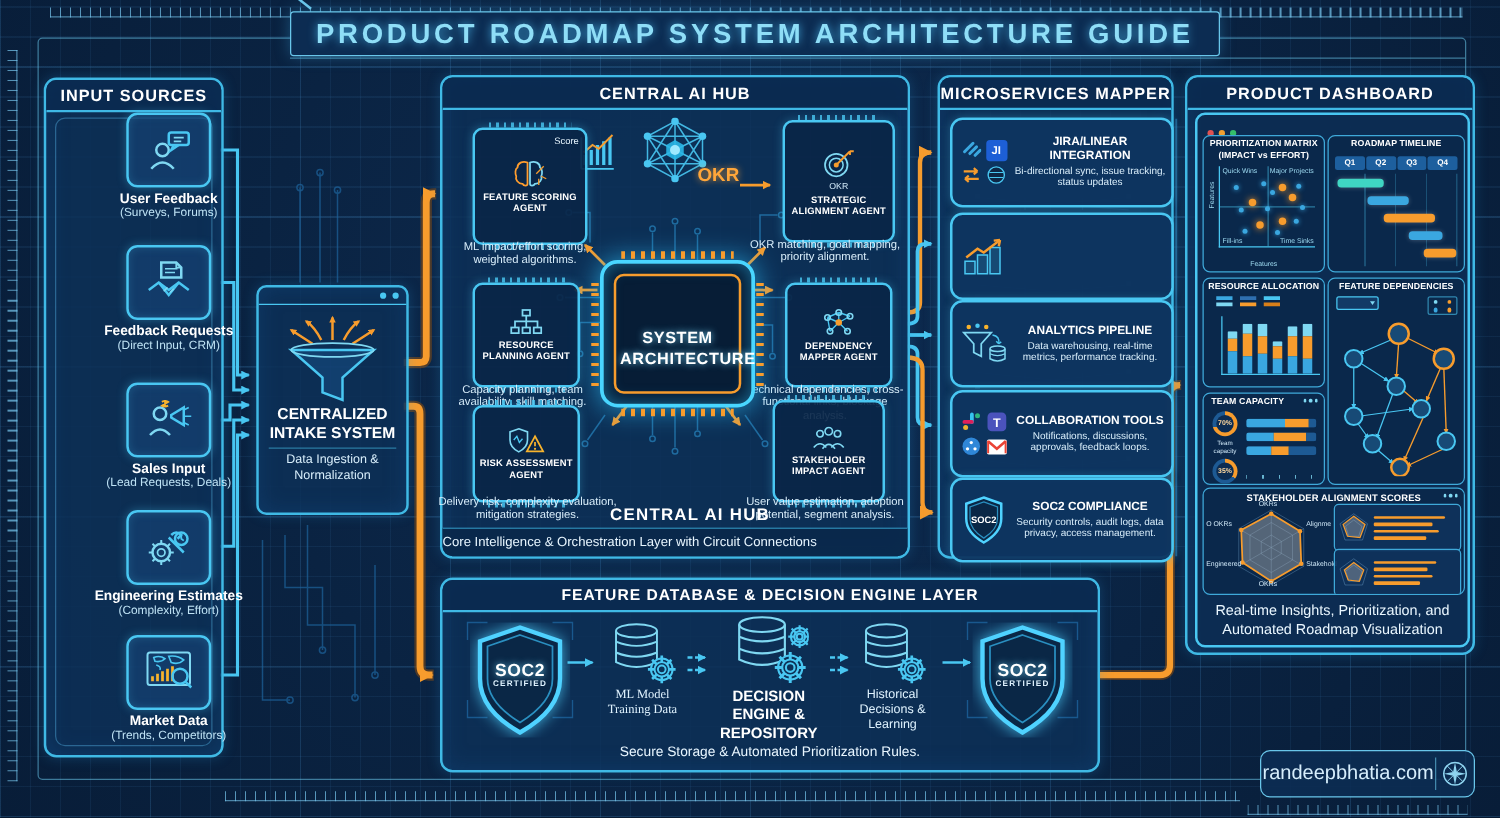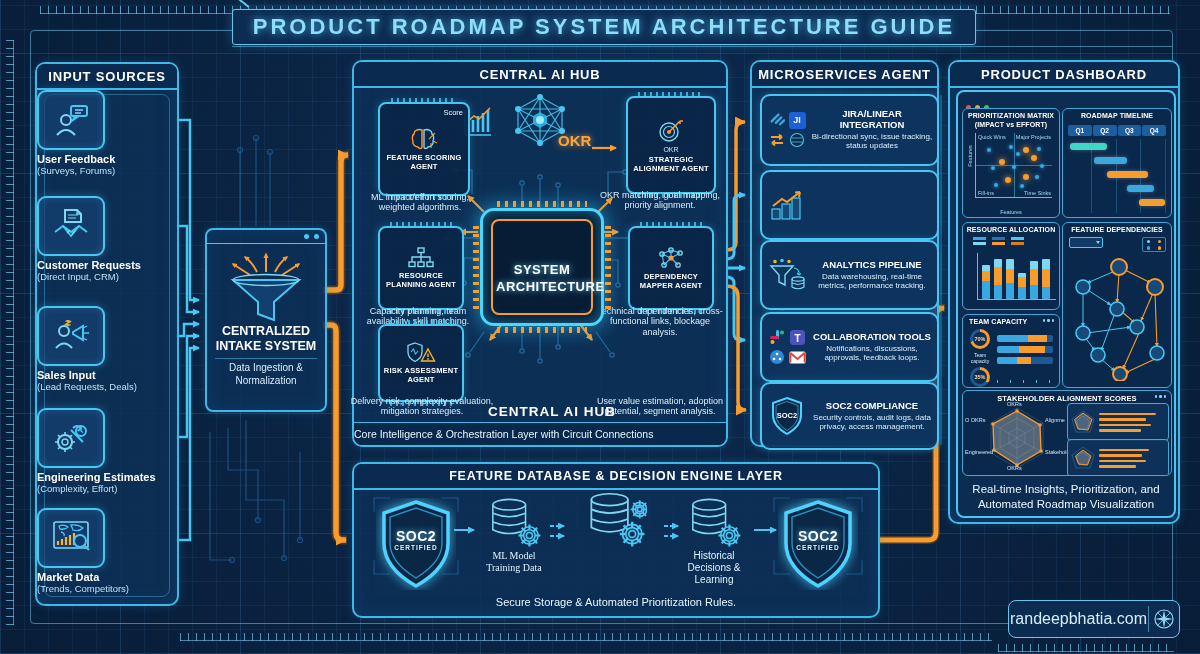--- a/index.html
+++ b/index.html
@@ -18,21 +18,21 @@
   
   .title-banner{position:absolute;left:232px;top:9px;width:742px;height:34px;background:#0c2c52;border:1.5px solid #69c6ea;border-radius:3px;display:flex;align-items:center;justify-content:center;box-shadow:0 0 12px rgba(60,170,230,.35);}
   .title-banner::before{content:'';position:absolute;left:-26px;top:-4px;width:42px;height:1.5px;background:#69c6ea;transform:rotate(38deg);transform-origin:right;}
   .title-text{font-size:22px;font-weight:bold;letter-spacing:3px;color:#8fdef7;text-shadow:0 0 8px rgba(80,200,255,.8);white-space:nowrap;}
   .under-line{position:absolute;left:232px;top:46px;width:940px;height:1px;background:rgba(105,198,234,.55);}
   
   .panel{position:absolute;background:rgba(13,48,86,.88);border:2px solid #3fb9e5;border-radius:10px;box-shadow:0 0 10px rgba(40,150,220,.25), inset 0 0 18px rgba(20,80,140,.35);}
   .sec-head{height:24px;display:flex;align-items:center;justify-content:center;border-bottom:2px solid #3fb9e5;background:rgba(10,42,80,.9);border-radius:8px 8px 0 0;}
   .sec-head span{font-size:13px;font-weight:bold;letter-spacing:.8px;color:#fff;}
   
-  .src-item{position:absolute;left:0;width:100%;text-align:left;}
+  .src-item{position:absolute;left:0;width:100%;text-align:center;padding-left:28px;}
   .ic-box{display:inline-flex;align-items:center;justify-content:center;width:64px;height:56px;border:2px solid #49c7f2;border-radius:9px;background:rgba(22,66,116,.7);box-shadow:0 0 8px rgba(73,199,242,.35), inset 0 0 8px rgba(73,199,242,.2);}
   .src-label{font-size:11px;font-weight:bold;color:#fff;margin-top:3px;line-height:1.15;}
   .src-sub{font-size:9.5px;color:#bfe3f5;line-height:1.15;}
   
   .intake-bar{height:13px;border-bottom:1px solid #49c7f2;position:relative;}
   .intake-bar i{position:absolute;top:4px;width:5px;height:5px;border-radius:50%;background:#49c7f2;}
   .intake-title{font-size:12.5px;font-weight:bold;color:#fff;text-align:center;line-height:1.2;margin-top:2px;}
   .intake-sub{font-size:10px;color:#d8eefb;text-align:center;line-height:1.25;margin-top:3px;padding-top:3px;border-top:1px solid rgba(73,199,242,.5);}
   
   .chip{position:absolute;border:2px solid #49c7f2;border-radius:8px;background:rgba(10,38,72,.92);display:flex;flex-direction:column;align-items:center;justify-content:center;gap:2px;padding:3px;z-index:2;box-shadow:0 0 8px rgba(73,199,242,.3);}
@@ -210,21 +210,21 @@
       <div class="ic-box">
         <svg width="40" height="36" viewBox="0 0 40 36" fill="none" stroke="#7fd8f2" stroke-width="2">
           <path d="M14,2 H26 L30,6 V14 H14 Z"></path>
             <path d="M26,2 V6 H30" stroke-width="1.4"></path>
             <path d="M17,7 H27 M17,10 H25" stroke-width="1.2"></path>
           <path d="M4,24 L12,18 L20,24 L28,18 L36,24" stroke="#49c7f2"></path>
           <path d="M12,18 L20,28 L28,18" stroke="#49c7f2"></path>
             <path d="M16,25 L19,22 M21,26 L24,23" stroke-width="1.3"></path>
         </svg>
       </div>
-      <div class="src-label">Customer Requests</div>
+      <div class="src-label">Feedback Requests</div>
       <div class="src-sub">(Direct Input, CRM)</div>
     </div>
 
     <div class="src-item" style="top:242px;">
       <div class="ic-box">
         <svg width="40" height="36" viewBox="0 0 40 36" fill="none" stroke="#7fd8f2" stroke-width="2">
           <circle cx="13" cy="13" r="5"></circle>
             <path d="M5,30 Q13,21 21,30"></path>
           <path d="M22,14 L32,8 V22 L22,16 Z" stroke="#49c7f2"></path>
             <path d="M32,10 L36,8 M33,15 L38,15 M32,20 L36,22" stroke-width="1.3" stroke="#49c7f2"></path>
@@ -427,39 +427,48 @@
         <path d="M9,1 L16,3.5 V10 Q16,16 9,19.5 Q2,16 2,10 V3.5 Z" stroke="#7fd8f2" stroke-width="1.3"></path>
         <path d="M5,10 L7.5,7 L9.5,12 L12,9" stroke="#49c7f2" stroke-width="1.1"></path>
         <path d="M22,7 L28.5,19 H15.5 Z" stroke="#f7b32d" stroke-width="1.4"></path>
         <path d="M22,11.5 V15" stroke="#f7b32d" stroke-width="1.4"></path>
           <circle cx="22" cy="17" r=".9" fill="#f7b32d"></circle>
       </svg>
       <div class="chip-name">RISK ASSESSMENT AGENT</div>
     </div>
     <div class="agent-desc" style="left:-4px;top:334px;width:144px;">Delivery risk, complexity evaluation, mitigation strategies.</div>
 
+    <div class="chip" style="left:264px;top:258px;width:80px;height:72px;">
+      <svg width="28" height="20" viewBox="0 0 28 20" fill="none" stroke="#7fd8f2" stroke-width="1.3">
+        <circle cx="7" cy="6" r="2.6"></circle>
+          <circle cx="14" cy="4" r="3"></circle>
+          <circle cx="21" cy="6" r="2.6"></circle>
+        <path d="M2,17 Q7,11 12,17 M9,18 Q14,11 19,18 M16,17 Q21,11 26,17"></path>
+      </svg>
+      <div class="chip-name">STAKEHOLDER IMPACT AGENT</div>
+    </div>
     <div class="agent-desc" style="left:242px;top:334px;width:128px;">User value estimation, adoption potential, segment analysis.</div>
 
     <div class="core-chip">
       <div class="pins-h" style="top:-10px;"></div>
       <div class="pins-h" style="bottom:-10px;"></div>
       <div class="pins-v" style="left:-10px;"></div>
       <div class="pins-v" style="right:-10px;"></div>
       <div class="core-text" style="width:92px;">SYSTEM ARCHITECTURE</div>
     </div>
 
     <div class="hub-bottom-label" style="left:128px;top:342px;width:140px;text-align:center;">CENTRAL AI HUB</div>
     <div class="hub-caption">
         <span>Core Intelligence &amp; Orchestration Layer with Circuit Connections</span>
       </div>
   </section>
 
   <section class="panel" style="left:750px;top:60px;width:185px;height:383px;z-index:2;">
     <div class="sec-head">
-        <span>MICROSERVICES AGENT</span>
+        <span>MICROSERVICES MAPPER</span>
       </div>
 
     <div class="ms-card" style="top:32px;height:62px;">
       <div class="ms-ic">
           <div class="ms-grid">
         <svg width="16" height="16" viewBox="0 0 16 16">
               <g transform="rotate(-45 8 8)" fill="#3aa7e0">
                 <rect x="2" y="4" width="12" height="2.4" rx="1.2"></rect>
                 <rect x="4" y="8" width="10" height="2.4" rx="1.2"></rect>
                 <rect x="6" y="12" width="8" height="2.4" rx="1.2"></rect>
@@ -881,20 +890,21 @@
           <circle cx="45" cy="41" r="9"></circle>
             <path d="M45,29.5 V52.5 M33.5,41 H56.5 M37,33 L53,49 M53,33 L37,49" stroke-width="2.2"></path>
           <circle cx="45" cy="41" r="6" fill="#0d3157"></circle>
             <circle cx="45" cy="41" r="3.2" fill="none"></circle>
           <circle cx="52" cy="18" r="6.5"></circle>
             <path d="M52,9.5 V26.5 M43.5,18 H60.5 M46,12 L58,24 M58,12 L46,24" stroke-width="1.6"></path>
           <circle cx="52" cy="18" r="4" fill="#0d3157"></circle>
             <circle cx="52" cy="18" r="2.2" fill="none"></circle>
         </g>
       </svg>
+      <div class="db-label em">DECISION ENGINE &amp; REPOSITORY</div>
     </div>
 
     <div class="db-item" style="left:318px;top:32px;width:84px;">
       <svg width="56" height="52" viewBox="0 0 58 54" style="margin:0 auto;">
         <g fill="none" stroke="#7fd8f2" stroke-width="1.6">
           <ellipse cx="24" cy="9" rx="17" ry="5.5"></ellipse>
             <path d="M7,9 V35 Q24,43 41,35 V9"></path>
             <path d="M7,18 Q24,25 41,18 M7,27 Q24,34 41,27"></path>
         </g>
         <g stroke="#49c7f2" stroke-width="1.6" fill="#0d3157">

